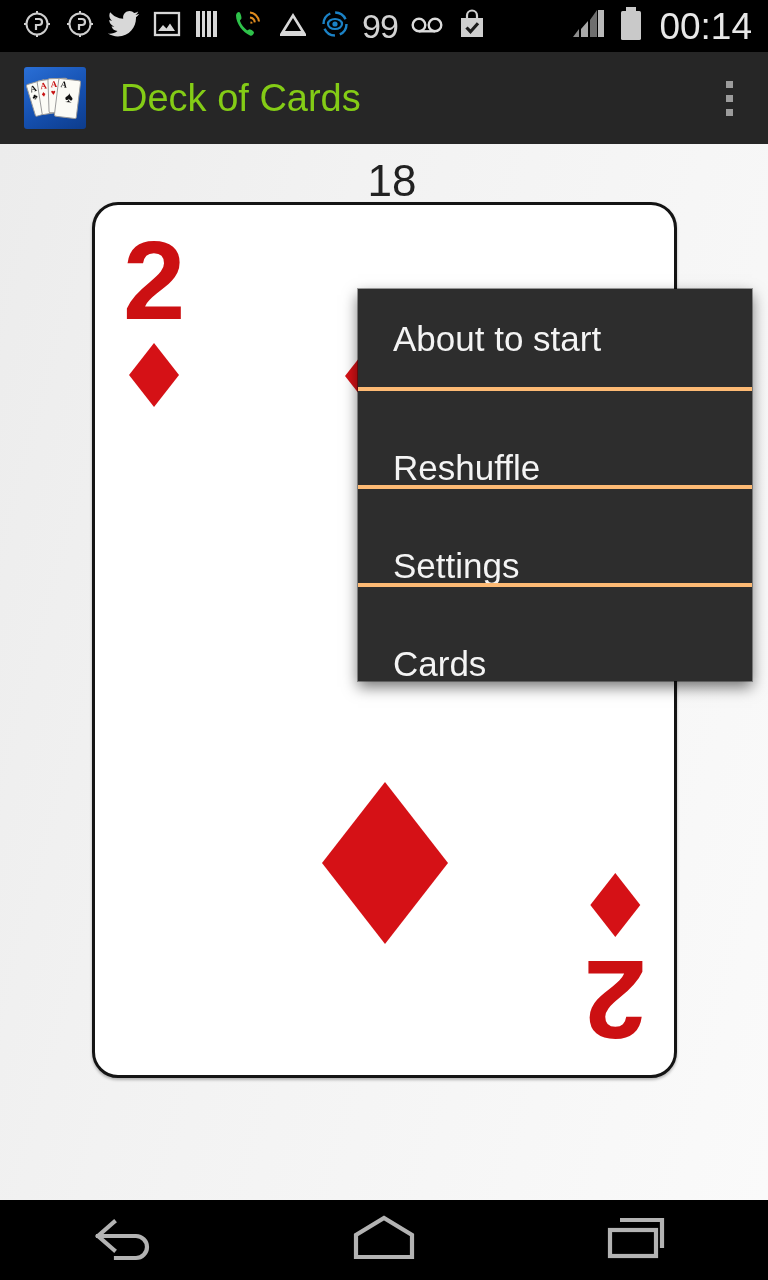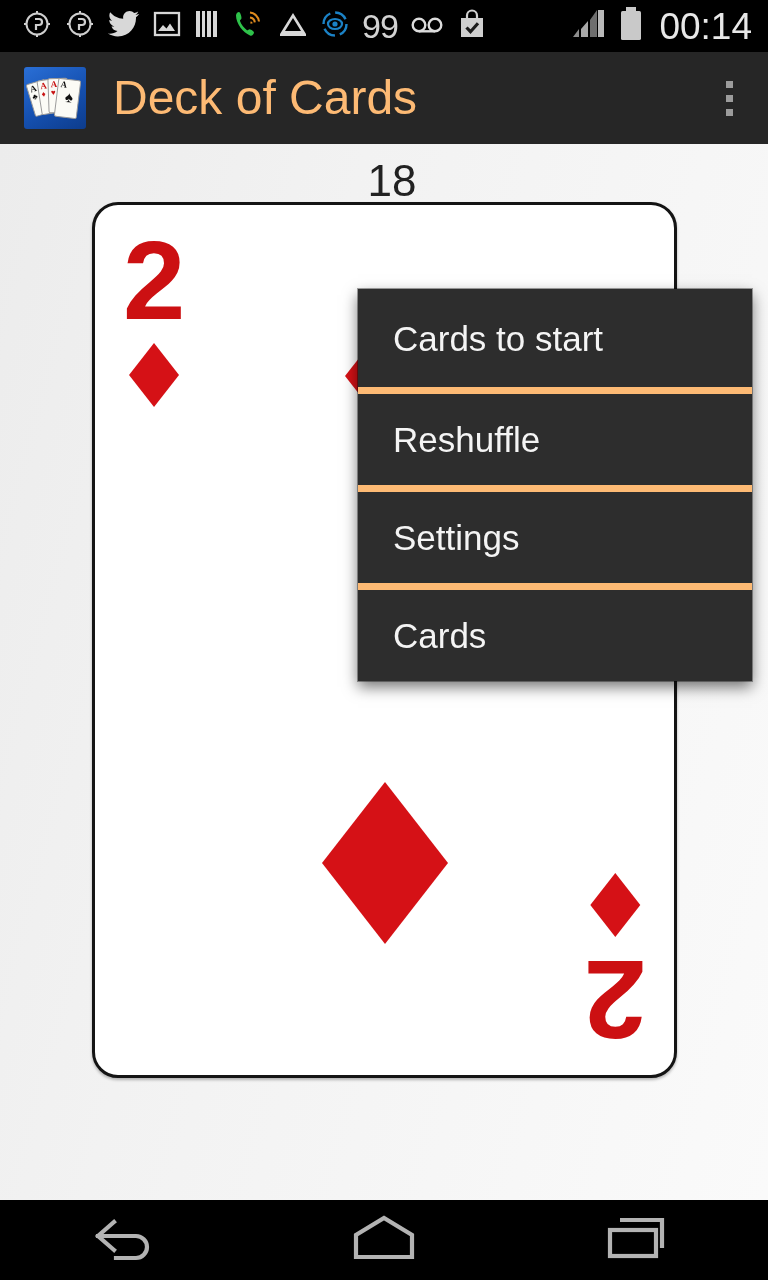--- a/index.html
+++ b/index.html
@@ -38,21 +38,21 @@
     background:linear-gradient(150deg,#2a6fd6 0%,#1550b0 55%,#0d3c8c 100%);
     position:relative; overflow:hidden; flex:none;
   }
   .ace {
     position:absolute; background:#fbfbf6; border:1px solid #9a9a9a;
     border-radius:2px;
   }
   .ace-pip { position:absolute; font-size:9px; line-height:9px; font-weight:bold;
              font-family:"Liberation Serif", serif; }
   #app-title {
-    color:#fdba74; font-size:48px; line-height:36px; margin-left:27px;
+    color:#84cc16; font-size:38px; line-height:36px; margin-left:34px;
     font-weight:400; white-space:nowrap;
   }
   #overflow-button {
     position:absolute; right:0; top:0; width:78px; height:92px;
     display:flex; flex-direction:column; align-items:center; justify-content:center; gap:7px;
   }
   #overflow-button .dot { width:7px; height:7px; background:#9c9c9c; }
 
   
   #content {
@@ -87,21 +87,21 @@
   #overflow-menu {
     position:absolute; left:358px; top:145px; width:394px;
     background:#2d2d2d;
     box-shadow:0 6px 14px rgba(0,0,0,0.55), 0 0 0 1px rgba(0,0,0,0.35);
     z-index:40;
   }
   .menu-item {
     height:98px; display:flex; align-items:center;
     padding-left:35px; position:relative;
   }
-  .menu-item + .menu-item { border-top:7px solid #fdba74; }
+  .menu-item + .menu-item { border-top:4px solid #fdba74;align-items:flex-end; }
   .menu-label { color:#f4f4f4; font-size:35px; line-height:35px; font-weight:400; }
 
   
   #nav-bar {
     position:absolute; left:0; bottom:0; width:768px; height:80px;
     background:#000; display:flex; align-items:center; justify-content:space-around;
   }
   .navbtn { width:150px; height:80px; display:flex; align-items:center; justify-content:center; }
 </style>
 </head>
@@ -271,21 +271,21 @@
         <span class="corner-suit">
           <svg width="54" height="68" viewBox="0 0 54 68">
             <path fill="#d51116" d="M27 2 L52 34 L27 66 L2 34 Z"></path>
           </svg>
         </span>
       </div>
     </div>
 
     <div id="overflow-menu">
       <div class="menu-item">
-        <span class="menu-label">Cards to start</span>
+        <span class="menu-label">About to start</span>
       </div>
       <div class="menu-item">
         <span class="menu-label">Reshuffle</span>
       </div>
       <div class="menu-item">
         <span class="menu-label">Settings</span>
       </div>
       <div class="menu-item">
         <span class="menu-label">Cards</span>
       </div>

